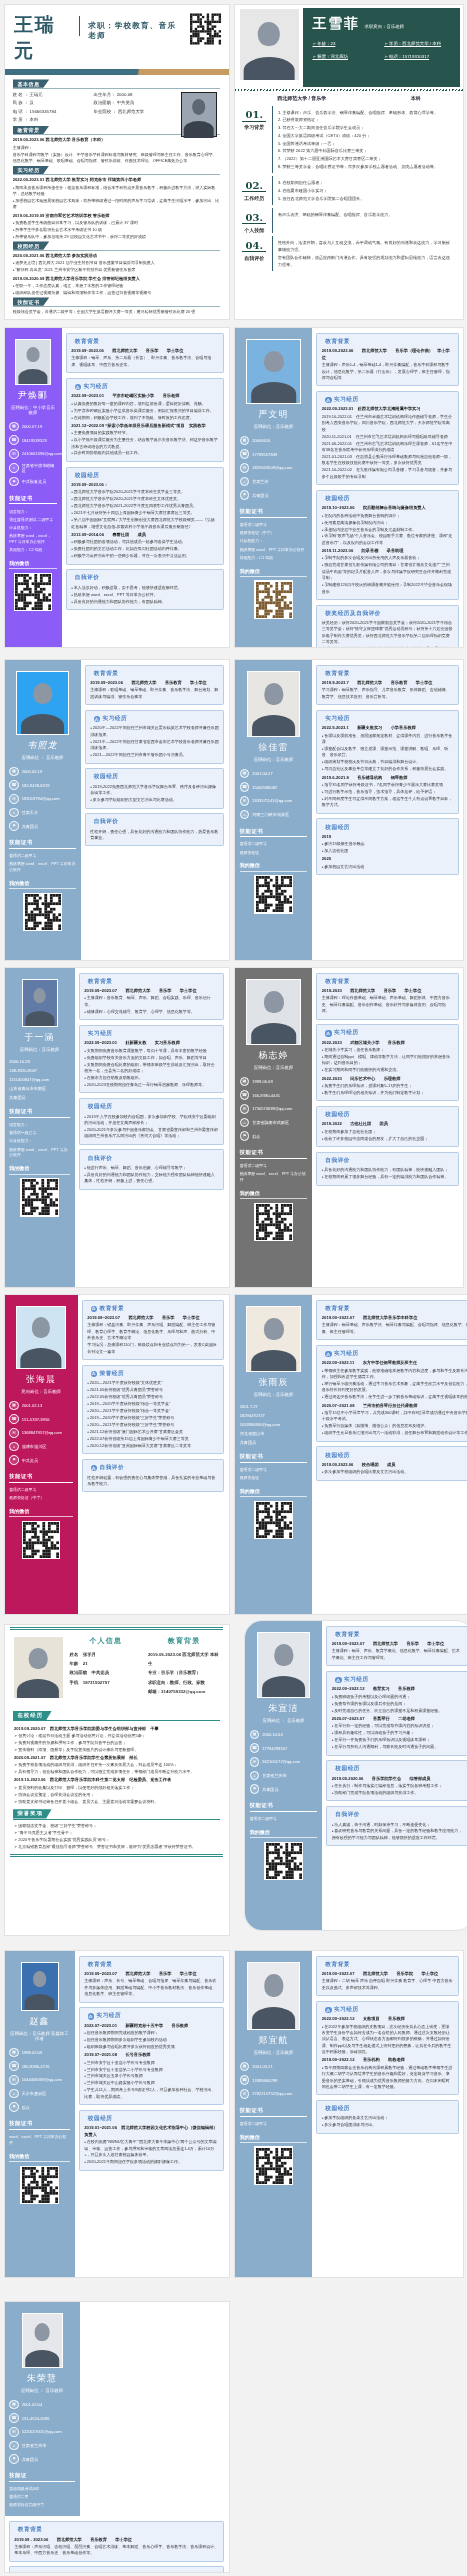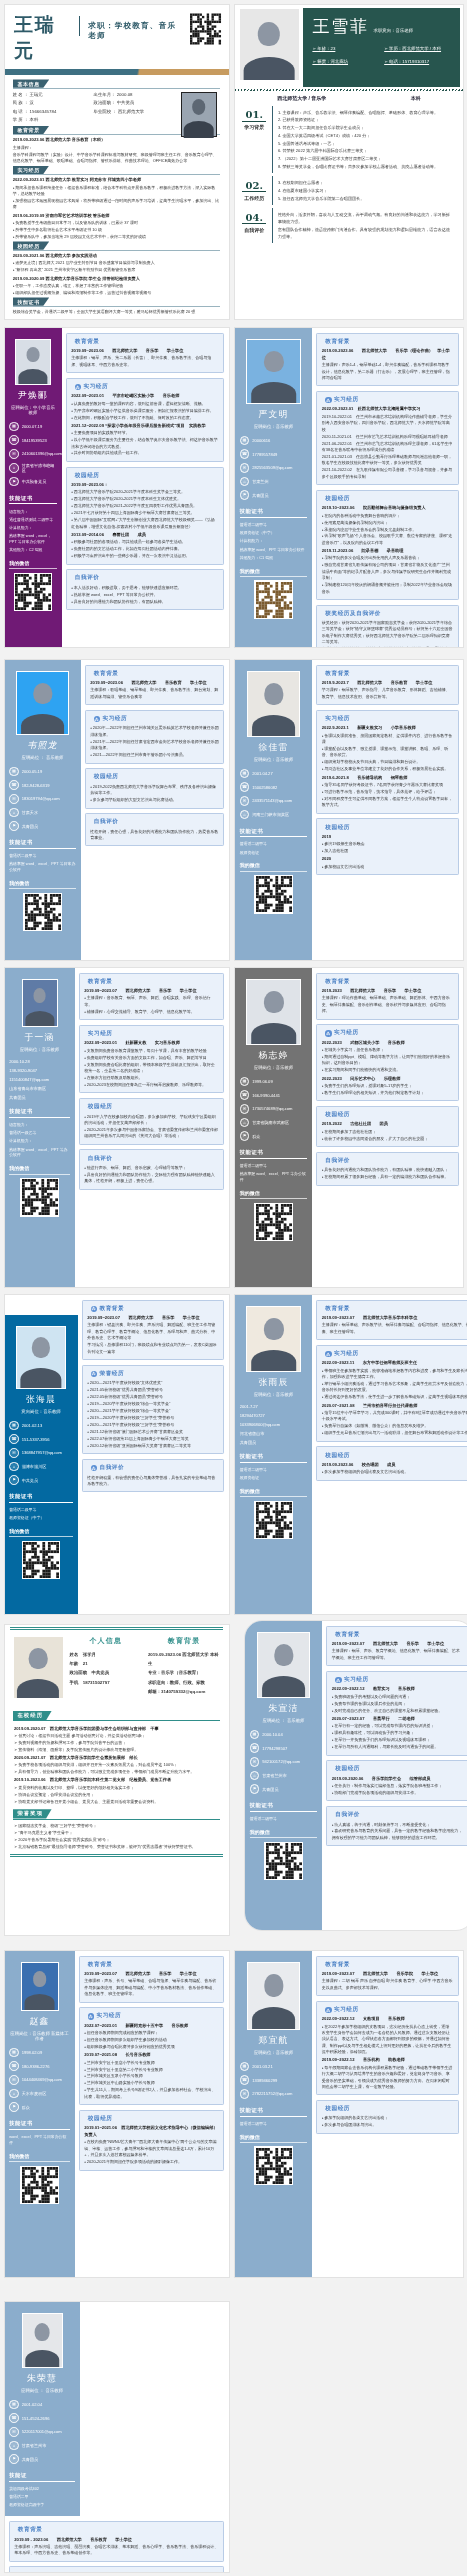--- a/index.html
+++ b/index.html
@@ -36,21 +36,21 @@
   .a-sec{padding:0 8.2px;margin-bottom:1.2px;}
   .a-banwrap{border-bottom:1.2px solid #9ab4bf;margin-bottom:2.3px;}
   .a-ban{display:inline-block;background:#3a6170;color:#fff;font-weight:bold;font-size:5px;padding:1.2px 9.4px 1.2px 4.7px;clip-path:polygon(0 0,100% 0,84% 100%,0 100%);letter-spacing:0.6px;}
   .a-basic{position:relative;padding-right:46px;}
   .a-brow{display:flex;}
   .a-brow span{flex:1;font-size:4.4px;line-height:1.9;}
   .a-photo{position:absolute;right:3.5px;top:1.2px;width:34px;height:43px;border:1.2px solid #222;}
   
   .b-top{display:flex;padding:3.5px 3.5px 0 3.5px;gap:3.5px;}
   .b-head{flex:1;background:#27554e;color:#fff;padding:7px 9.4px;box-sizing:border-box;}
-  .b-name{font-size:17px;font-weight:normal;letter-spacing:1.8px;display:inline;}
+  .b-name{font-size:14px;font-weight:bold;letter-spacing:1.8px;display:inline;}
   .b-obj{font-size:4.4px;margin-left:4.7px;}
   .b-meta{display:grid;grid-template-columns:1fr 1fr;gap:8.2px 5.9px;margin-top:8.2px;}
   .b-meta span{font-size:4.4px;text-decoration:underline;}
   .b-hatch{height:2.3px;margin:2.3px 0 1.2px 0;background:repeating-linear-gradient(115deg,#27554e 0 1.2px,transparent 1.2px 2.9px);width:100%;}
   .b-subrow{display:flex;justify-content:space-around;font-weight:bold;font-size:5px;color:#223;margin:3.5px 0 4.7px 0;}
   .b-sec{display:flex;margin:0 4.7px 3.5px 1.2px;}
   .b-numcol{flex:0 0 36px;text-align:center;padding-top:3.5px;}
   .b-num{font-family:"DejaVu Serif","Liberation Serif",serif;font-size:10px;font-weight:bold;color:#1d4b45;border-bottom:1.8px solid #1d4b45;display:inline-block;padding:0 3.5px 0.6px 3.5px;}
   .b-label{font-size:5px;font-weight:bold;color:#333;margin-top:2.3px;}
   .b-body{flex:1;border-left:1.2px solid #35606f;padding:2.3px 4.7px;}
@@ -270,29 +270,35 @@
       </div>
       <div class="b-sec">
         <div class="b-numcol"><div class="b-num">02.</div><div class="b-label">工作经历</div></div>
         <div class="b-body">
           <div class="ln">3. 在校期间担任志愿者；</div>
           <div class="ln">4. 在临夏市建国小学实习；</div>
           <div class="ln">5. 担任西北师范大学音乐学院第二合唱团团长。</div>
         </div>
       </div>
       <div class="b-sec">
+        <div class="b-numcol"><div class="b-num">03.</div><div class="b-label">个人技能</div></div>
+        <div class="b-body">
+          <div class="ln">有声乐表演、基础的钢琴伴奏编配、合唱指挥、音乐教学能力。</div>
+        </div>
+      </div>
+      <div class="b-sec">
         <div class="b-numcol"><div class="b-num">04.</div><div class="b-label">自我评价</div></div>
         <div class="b-body">
           <div class="ln">性格外向，活泼开朗，喜欢与人互动交流，善于调动气氛。有良好的沟通和表达能力，学习新鲜事物能力强。</div>
           <div class="ln">富有团队合作精神，能适应跨部门沟通合作。具有较强的规划能力和逻辑思维能力，语言表达能力强等。</div>
         </div>
       </div>
     </div>
     <div class="card sb-card" style="left: 3.5px; top: 327px; width: 226px; height: 321px;">
-      <div class="sidebar" style="width: 57px; background: #701a75;">
+      <div class="sidebar" style="width: 57px; background: #8b5cf6;">
         <div class="photo" style="width: 34px; height: 44px; background: rgb(216, 222, 230);">
           <div class="head"></div>
           <div class="shoulders"></div>
         </div>
         <div class="sb-name">尹焕郦</div>
         <div class="sb-obj">应聘岗位：中小学音乐教师</div>
         <div class="contact">
           <span class="cicon">▦</span>
           <span>2000.07.19</span>
         </div>
@@ -1335,21 +1341,21 @@
         <div class="box">
           <div class="box-title">
             <span>自我评价</span>
           </div>
           <div class="ln ln-b">具备良好的沟通能力和团队协作能力，有团队精神，能快速融入团队；</div>
           <div class="ln ln-b">在校期间积累了很多舞台经验，具有一定的编排能力和团队合作精神。</div>
         </div>
       </div>
     </div>
     <div class="card sb-card" style="left: 3.5px; top: 1294px; width: 226px; height: 321px;">
-      <div class="sidebar" style="width: 73px; background: #0369a1; margin-top: 20px;">
+      <div class="sidebar" style="width: 73px; background: #be185d;">
         <div class="photo" style="width: 48px; height: 61px; background: rgb(207, 228, 242);">
           <div class="head"></div>
           <div class="shoulders"></div>
         </div>
         <div class="sb-name">张海晨</div>
         <div class="sb-obj">意向岗位：音乐教师</div>
         <div class="contact">
           <span class="cicon">▦</span>
           <span>2001.02.13</span>
         </div>

